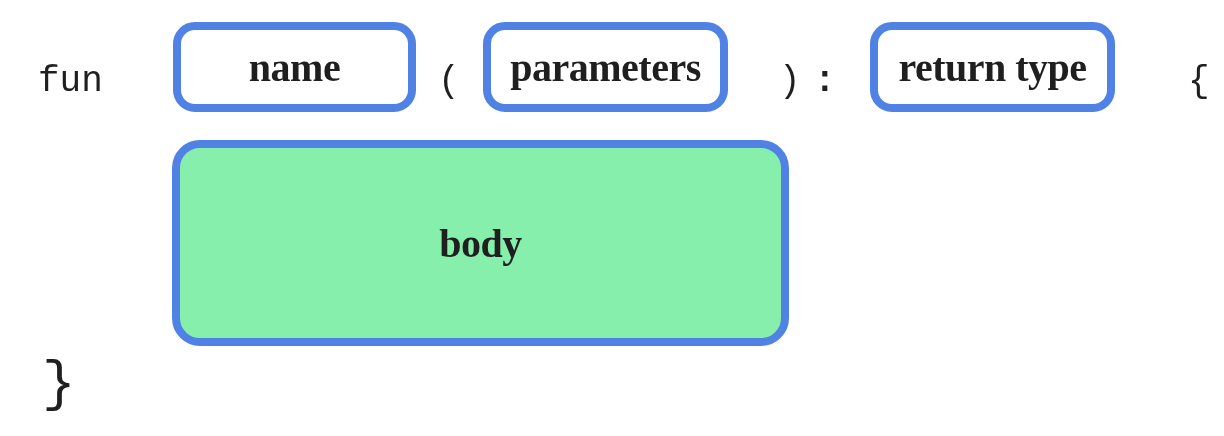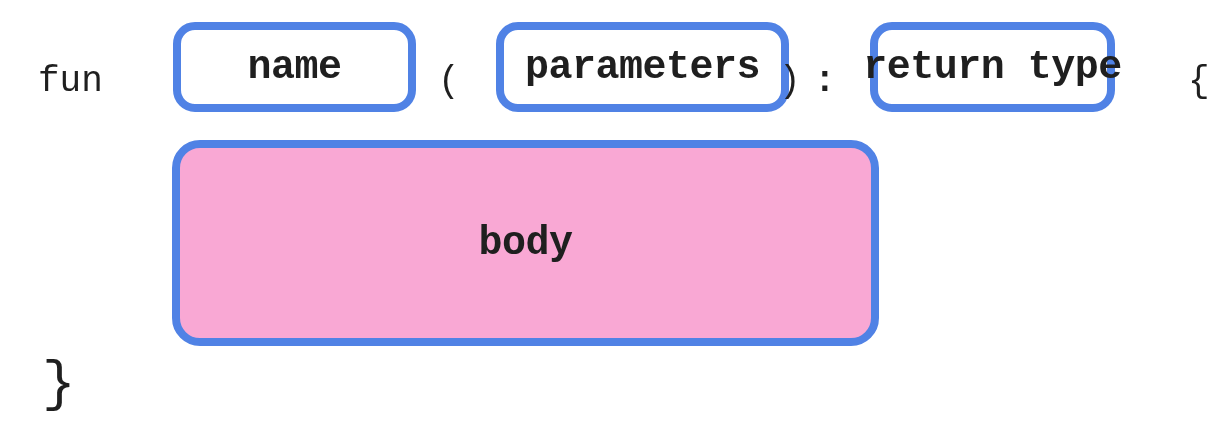--- a/index.html
+++ b/index.html
@@ -37,42 +37,42 @@
     top: 22px;
     height: 90px;
     border: 8px solid var(--accent);
     border-radius: 22px;
     background: #ffffff;
     display: flex;
     align-items: center;
     justify-content: center;
   }
   .slot-label {
-    font-family: Liberation Mono, monospace;
+    font-family: Liberation Serif, serif;
     font-weight: 700;
     font-size: 40px;
     letter-spacing: -0.5px;
     color: var(--ink);
     white-space: pre;
     text-align: right;
   }
 
   .slot-name        { left: 173px; width: 243px; }
-  .slot-parameters  { left: 496px; width: 293px; }
+  .slot-parameters  { left: 483px; width: 245px; }
   .slot-return-type { left: 870px; width: 245px; }
 
   .slot-body {
     position: absolute;
     left: 172px;
     top: 140px;
-    width: 707px;
+    width: 617px;
     height: 206px;
     border: 8px solid var(--accent);
     border-radius: 28px;
-    background: #f9a8d4;
+    background: #86efac;
     display: flex;
     align-items: center;
     justify-content: center;
   }
 
   .token-fun         { left: 38px; }
   .token-open-paren  { left: 438px; }
   .token-close-paren { left: 779px; }
   .token-colon       { left: 814px; font-weight: 700; }
   .token-open-brace  { left: 1188px; }

